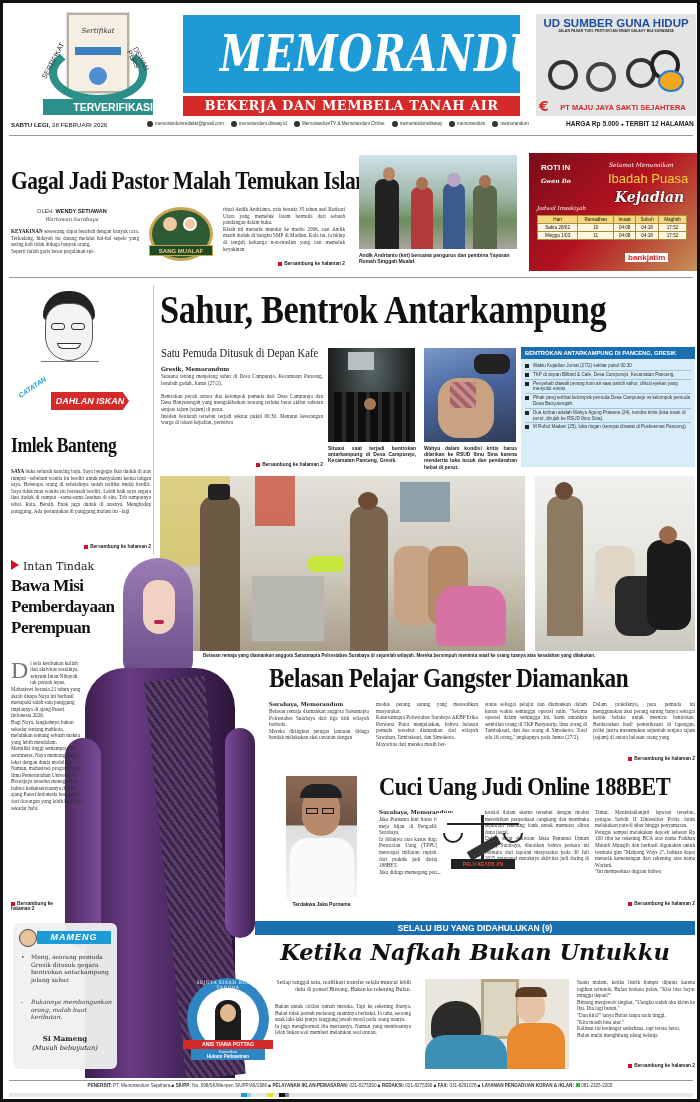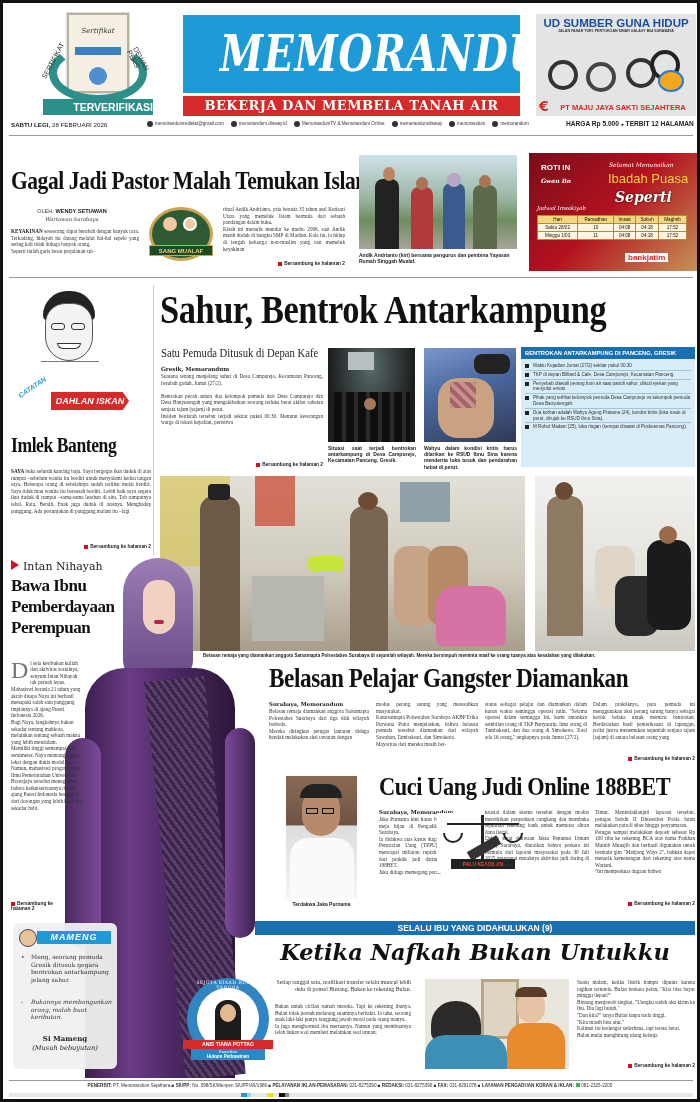--- a/index.html
+++ b/index.html
@@ -97,21 +97,21 @@
     <div class="abs" style="left:114px;top:30px;width:24px;height:64px;background:#5a6a4a;border-radius:8px 8px 0 0;"></div>
     <div class="abs" style="left:120px;top:20px;width:12px;height:13px;background:#a77454;border-radius:50%;"></div>
   </div>
   <div class="abs cap" style="left:356px;top:249px;width:160px;">Andik Andrianto (kiri) bersama pengurus dan pembina Yayasan Rumah Singgah Mualaf.</div>
 
   <div class="abs" style="left:526px;top:150px;width:188px;height:118px;background:linear-gradient(135deg,#7a0d1a 0%,#b3121f 45%,#c8a35e 100%);overflow:hidden;">
     <div class="abs sans" style="left:12px;top:10px;font-size:8px;font-weight:bold;color:#fff;">ROTI IN</div>
     <div class="abs serif" style="left:12px;top:24px;font-size:6px;font-style:italic;font-weight:bold;color:#fff;">Gwan Bo</div>
     <div class="abs serif" style="left:80px;top:8px;font-size:6px;font-style:italic;color:#fff;">Selamat Menunaikan</div>
     <div class="abs sans" style="left:68px;top:18px;font-size:13px;font-weight:normal;color:#f4d03f;margin-left:11px;">Ibadah Puasa</div>
-    <div class="abs serif" style="left:86px;top:36px;font-size:14px;font-style:italic;font-weight:bold;color:#fff;text-shadow:0 0 2px #000;">Seperti</div>
+    <div class="abs serif" style="left:86px;top:36px;font-size:14px;font-style:italic;font-weight:bold;color:#fff;text-shadow:0 0 2px #000;">Kejadian</div>
     <div class="abs serif" style="left:8px;top:52px;font-size:5.5px;font-style:italic;color:#fff;">Jadwal Imsakiyah</div>
     <table class="abs sans" style="left:8px;top:62px;width:150px;border-collapse:collapse;font-size:4.6px;background:#fff6e0;text-align:center;">
       <tbody>
           <tr style="background:#f3d77f;">
         <td style="border:1px solid #b08a3a;padding:1px;">Hari</td>
         <td style="border:1px solid #b08a3a;padding:1px;">Ramadhan</td>
         <td style="border:1px solid #b08a3a;padding:1px;">Imsak</td>
         <td style="border:1px solid #b08a3a;padding:1px;">Subuh</td>
         <td style="border:1px solid #b08a3a;padding:1px;">Maghrib</td>
       </tr>
@@ -216,24 +216,24 @@
     <div class="abs" style="left:68px;top:0;width:70px;height:120px;background:linear-gradient(180deg,#9b7cb4,#6a4c87);border-radius:40px 40px 20px 20px;"></div>
     <div class="abs" style="left:88px;top:22px;width:32px;height:54px;background:#f1d2c2;border-radius:16px 16px 18px 18px;"></div>
     <div class="abs" style="left:99px;top:62px;width:10px;height:4px;background:#b5244e;border-radius:2px;"></div>
     <div class="abs" style="left:30px;top:110px;width:150px;height:420px;background:linear-gradient(90deg,#3c1f4e 0%,#6b3b85 30%,#4a2862 60%,#2d1639 100%);border-radius:40px 40px 0 0;"></div>
     <div class="abs" style="left:110px;top:120px;width:60px;height:400px;background:repeating-linear-gradient(60deg,#3a2546 0 3px,#5a3e6e 3px 6px);transform:rotate(-6deg);"></div>
     <div class="abs" style="left:10px;top:180px;width:36px;height:210px;background:linear-gradient(90deg,#4b2a60,#7c4a99);border-radius:18px;"></div>
     <div class="abs" style="left:170px;top:170px;width:30px;height:210px;background:linear-gradient(90deg,#7c4a99,#3d2150);border-radius:16px;"></div>
   </div>
 
   <div class="abs serif" style="left:8px;top:557px;font-size:11px;color:#222;white-space:nowrap;">
-    <span style="display:inline-block;width:0;height:0;border-top:5px solid transparent;border-bottom:5px solid transparent;border-left:8px solid #d0102b;margin-right:4px;"></span><span>Intan Nihayah</span>
+    <span style="display:inline-block;width:0;height:0;border-top:5px solid transparent;border-bottom:5px solid transparent;border-left:8px solid #d0102b;margin-right:4px;"></span><span>Intan Tindak</span>
   </div>
   <div class="abs hl" style="left:8px;top:572px;width:120px;font-size:17px;line-height:21px;">
-    <div>Bawa Ibnu</div>
+    <div>Bawa Misi</div>
     <div>Pemberdayaan</div>
     <div>Perempuan</div>
   </div>
   <div class="abs body-txt" style="left:8px;top:650px;width:72px;white-space:pre-line;text-align:left;">
     <span style="float:left;font-size:24px;line-height:20px;color:#777;margin-right:2px;font-family:'Liberation Serif',serif;">D</span><span>i sela kesibukan kuliah dan aktivitas sosialnya, senyum Intan Nihayah tak pernah lepas.
     Mahasiswi berusia 21 tahun yang akrab disapa Naya ini berhasil menapaki salah satu panggung impiannya di ajang Puteri Indonesia 2026.
     Bagi Naya, langkahnya bukan sekadar tentang mahkota, melainkan tentang sebuah makna yang lebih mendalam.
     Memiliki tinggi semampai 168 sentimeter, Naya memang sangat lekat dengan dunia modeling.
     Namun, mahasiswi program studi Ilmu Pemerintahan Universitas Brawijaya tersebut menegaskan, bahwa keikutsertaannya dalam ajang Puteri Indonesia berangkat dari dorongan yang lebih kuat dari sekadar hobi.</span>
   </div>

